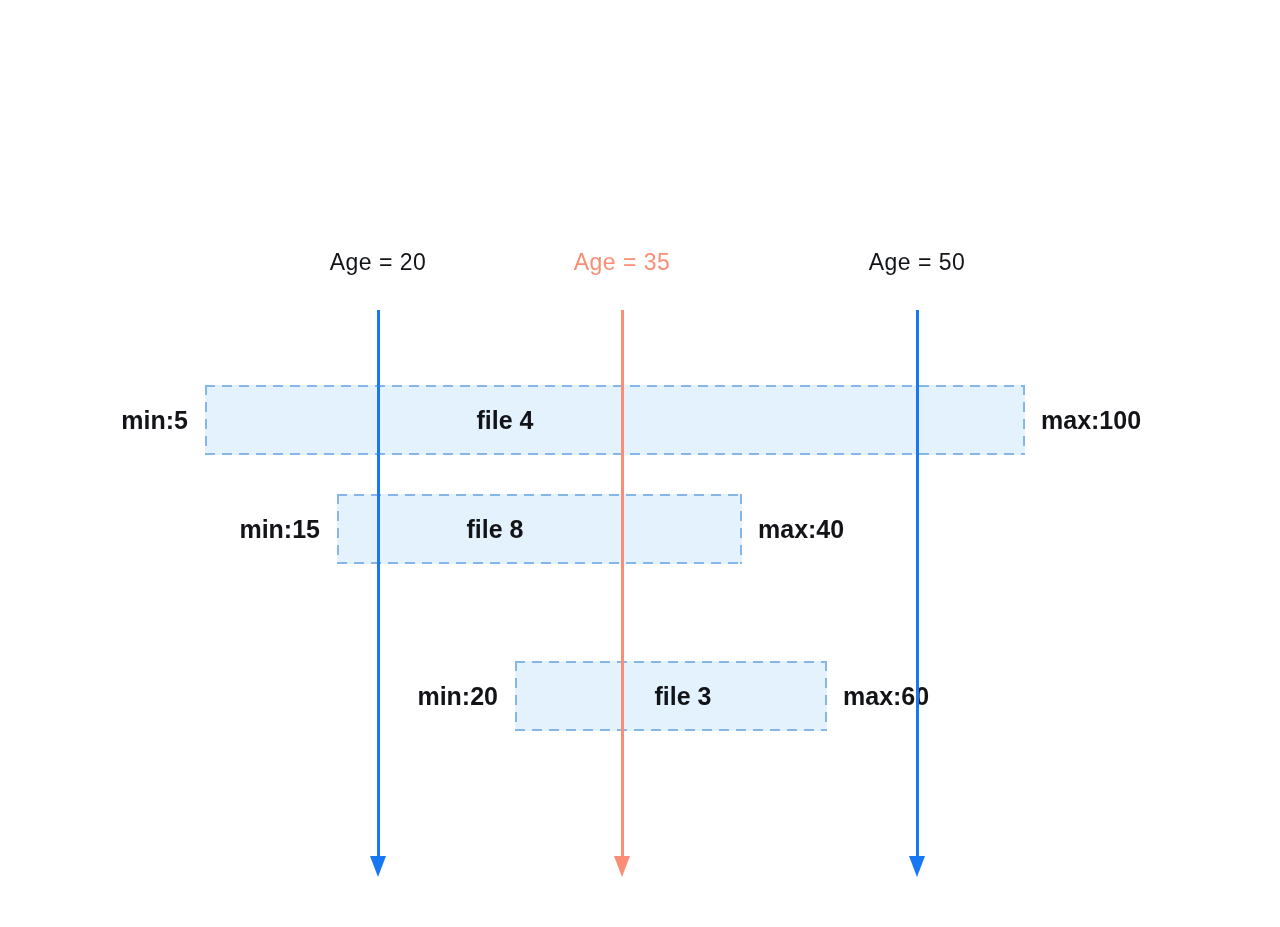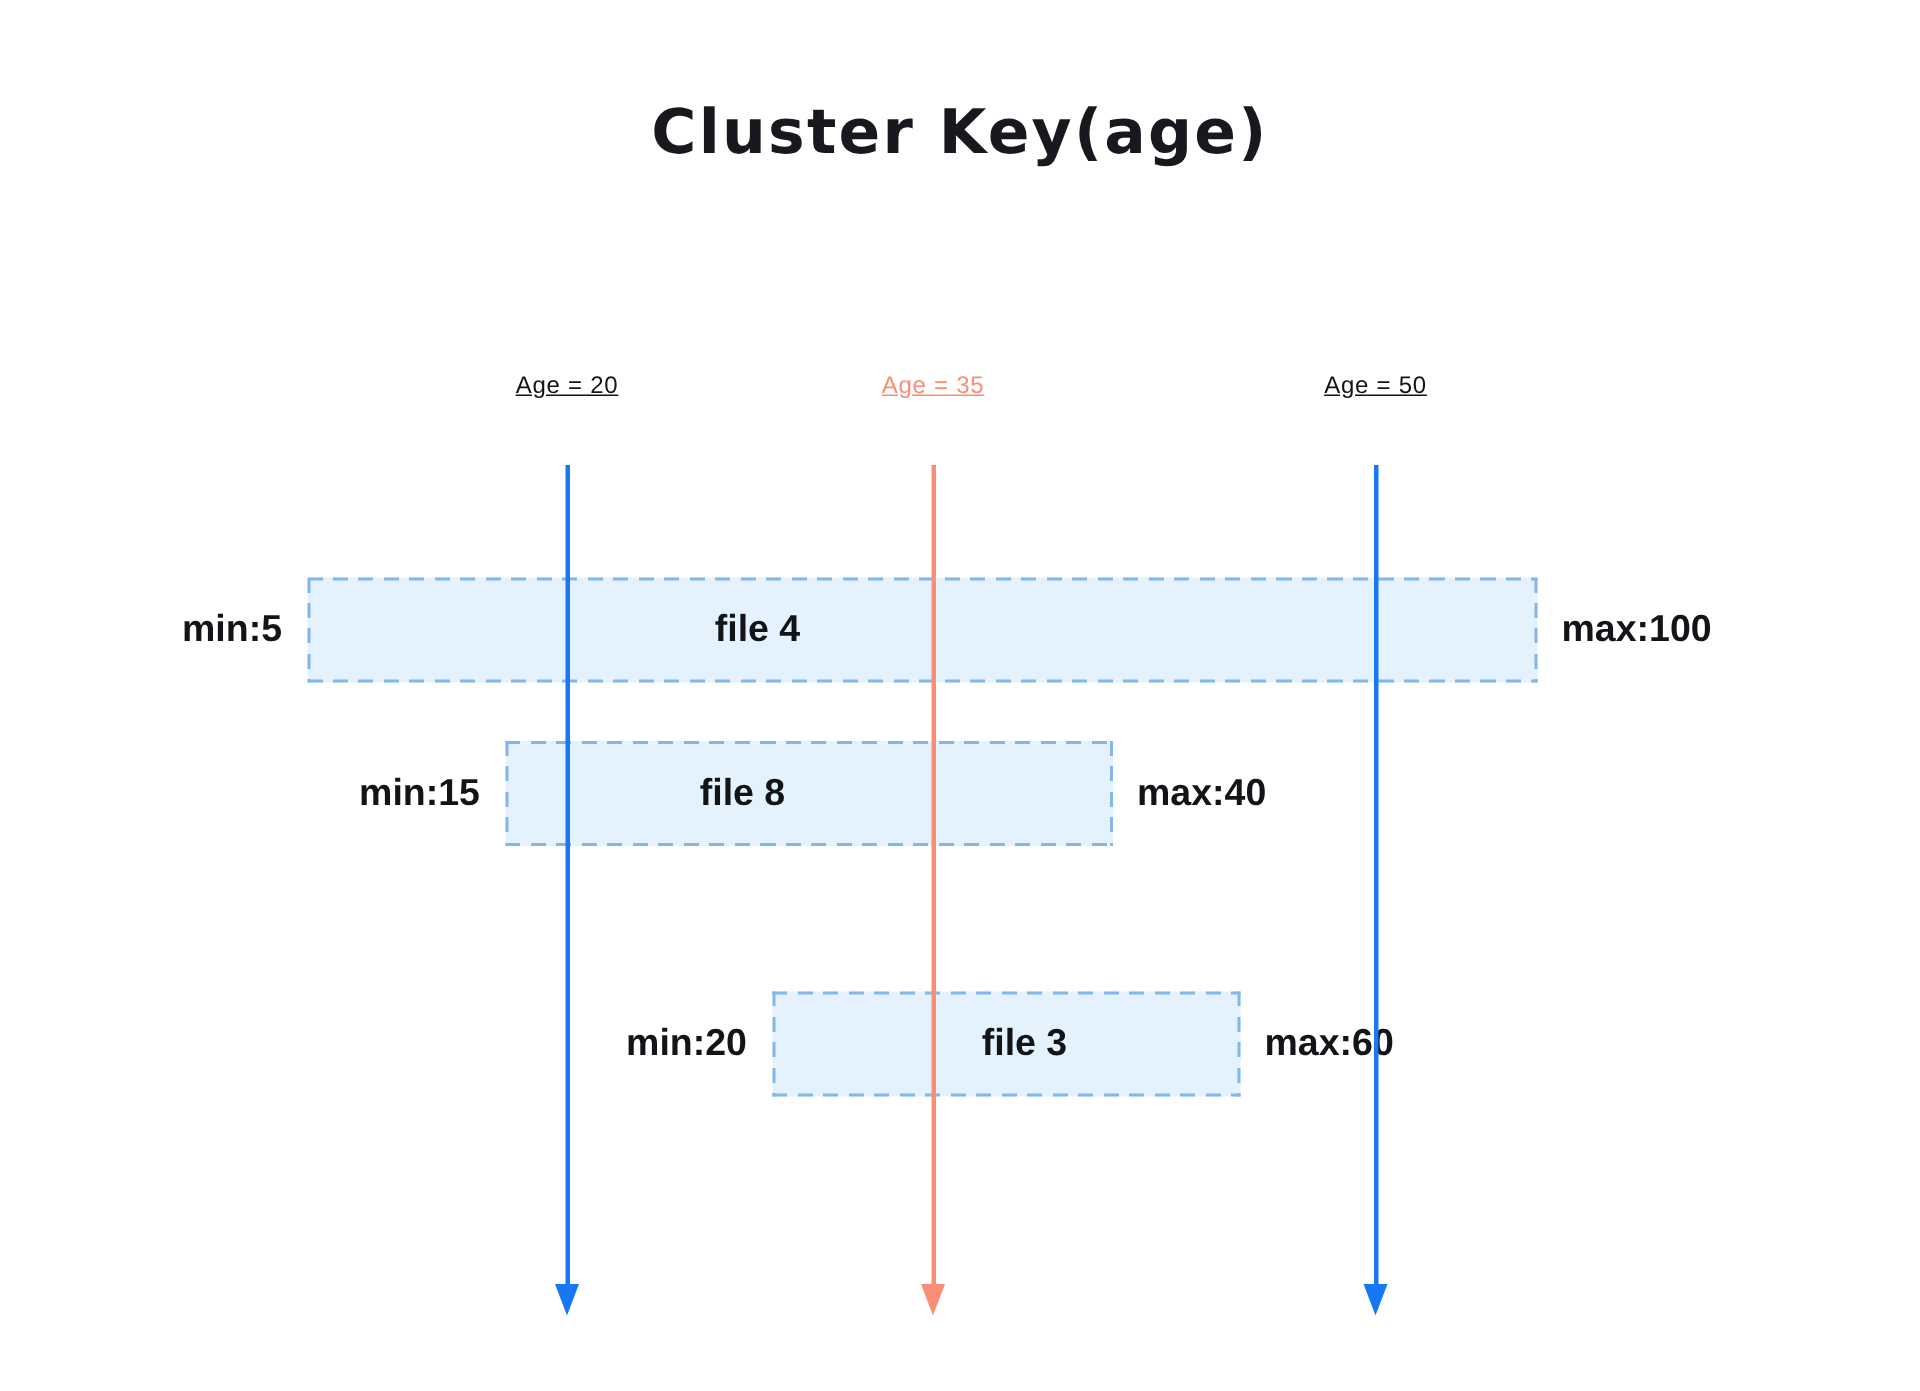--- a/index.html
+++ b/index.html
@@ -26,25 +26,24 @@
     font-size:41px;
     font-weight:700;
     letter-spacing:1.5px;
     color:#17191e;
     font-family:"DejaVu Sans","Liberation Sans",sans-serif;
   }
   .age-label{
     position:absolute;
     top:249px;
     transform:translateX(-50%);
-    font-size:16px;
+    font-size:23px;
     letter-spacing:0.5px;
     white-space:nowrap;
     color:var(--c-text);
-    text-decoration:underline;
   }
   .age-label.salmon{color:var(--c-salmon);}
   
   .arrow{position:absolute;top:310px;width:0;height:567px;z-index:3;}
   .arrow.blue{color:var(--c-blue);}
   .arrow.salmon{color:var(--c-salmon);}
   .arrow .shaft{
     position:absolute;left:-1.5px;top:0;
     width:3px;height:548px;
     background:currentColor;
@@ -89,21 +88,20 @@
     color:var(--c-text);
   }
   .min-label{right:100%;margin-right:17px;}
   .max-label{left:100%;margin-left:16px;}
 </style>
 </head>
 <body>
 
 <div class="stage">
 
-  <h1 class="title">Cluster Key(age)</h1>
 
   <div class="age-label" style="left:378px">Age = 20</div>
   <div class="age-label salmon" style="left:622px">Age = 35</div>
   <div class="age-label" style="left:917px">Age = 50</div>
 
   <div class="arrow blue" style="left:378px">
     <div class="shaft"></div>
     <div class="head"></div>
   </div>
   <div class="arrow salmon" style="left:622px">

